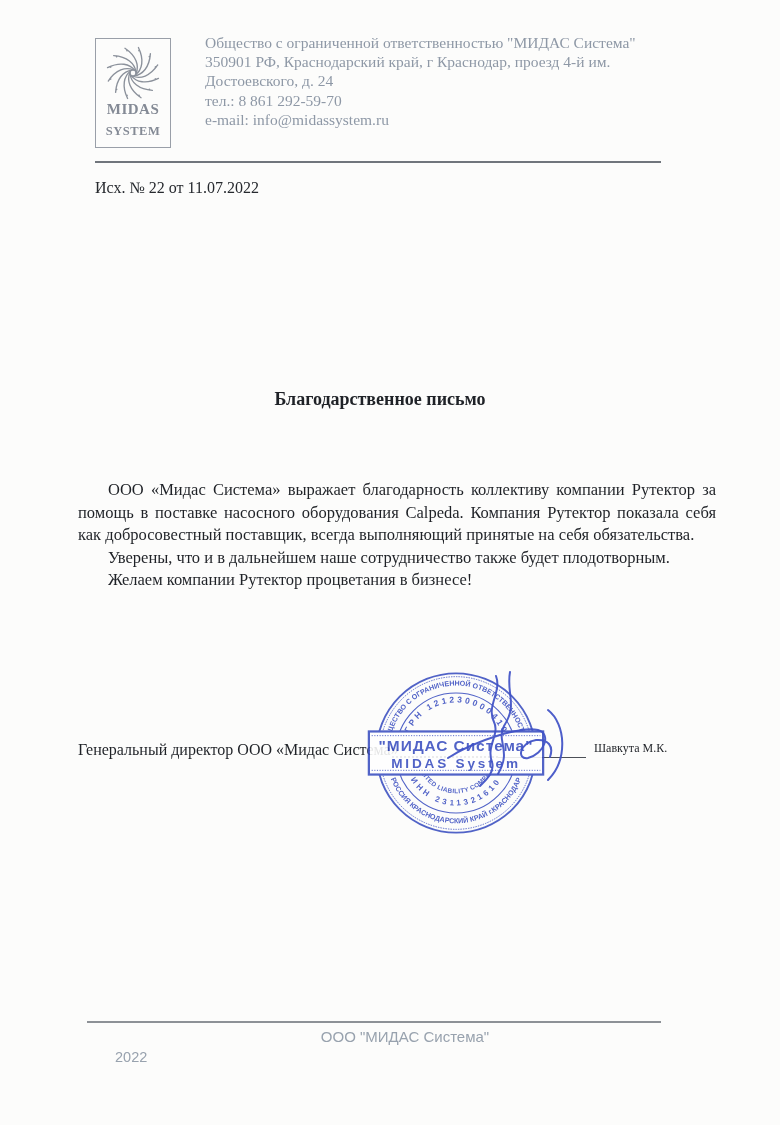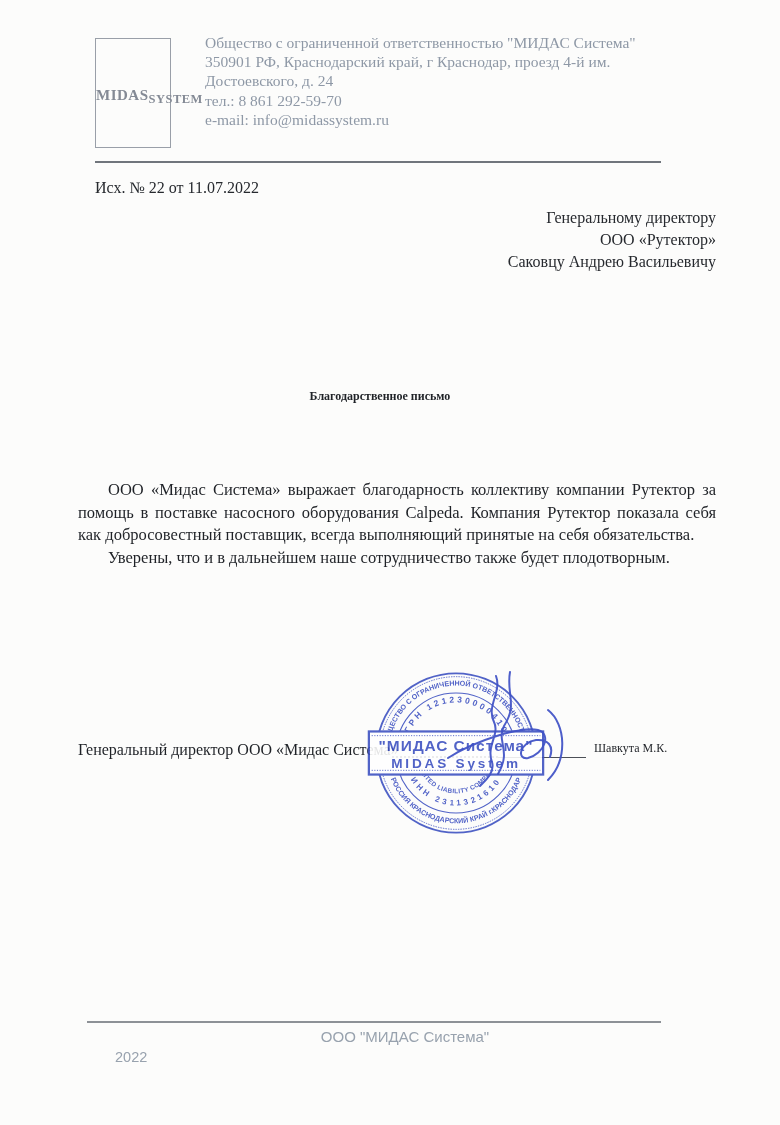--- a/index.html
+++ b/index.html
@@ -2,31 +2,31 @@
 <html><head>
 <meta charset="utf-8">
 <style>
   html,body{margin:0;padding:0;background:#e8e8e8;}
   .page{position:relative;width:780px;height:1125px;background:#fcfcfb;margin:0 auto;
         font-family:"Liberation Serif","DejaVu Serif",serif;color:#23262b;overflow:hidden;}
   .abs{position:absolute;}
 
   
   .logo-box{left:95px;top:38px;width:76px;height:110px;border:1px solid #999fa8;
-            display:flex;flex-direction:row;align-items:center;justify-content:flex-start;padding-top:5px;box-sizing:border-box;}
+            display:flex;flex-direction:column;align-items:center;justify-content:flex-start;padding-top:5px;box-sizing:border-box;}
   .logo-w1{font-size:15px;line-height:15px;letter-spacing:.5px;color:#848a95;font-weight:bold;}
   .logo-w2{font-size:12.5px;line-height:13px;letter-spacing:.5px;color:#848a95;font-weight:bold;margin-top:8px;}
   .company-header{left:205px;top:33px;width:480px;font-size:15.5px;line-height:19.2px;color:#8e98a6;}
   .header-divider{left:95px;top:161px;width:566px;height:0;border-top:2px solid #70757c;}
 
   .ref-line{left:95px;top:179px;font-size:16px;color:#26292e;}
 
   .addressee{top:207px;right:64px;text-align:right;font-size:16px;line-height:22px;color:#26292e;}
 
-  .letter-title{left:0;top:389px;width:760px;text-align:center;font-size:12px;font-weight:bold;color:#1f2227;}
+  .letter-title{left:0;top:389px;width:760px;text-align:center;font-size:18px;font-weight:bold;color:#1f2227;}
 
   .letter-body{left:78px;top:479px;width:638px;font-size:16.5px;line-height:22.6px;
                text-align:justify;color:#1f2227;}
   .letter-body p{margin:0;text-indent:30px;}
 
   
   .sign-left{left:78px;top:741px;font-size:16px;color:#1f2227;white-space:nowrap;text-align:center;}
   .sign-line-dotted{left:392px;top:756px;width:106px;border-bottom:2px dotted #5a5e66;height:0;}
   .sign-line-solid{left:498px;top:757px;width:88px;border-bottom:1px solid #4c5057;height:0;}
   .sign-name{left:594px;top:741px;font-size:12px;color:#1f2227;white-space:nowrap;}
@@ -91,31 +91,27 @@
     <div>350901 РФ, Краснодарский край, г Краснодар, проезд 4-й им.</div>
     <div>Достоевского, д. 24</div>
     <div>тел.: 8 861 292-59-70</div>
     <div>e-mail: info@midassystem.ru</div>
   </div>
 
   <div class="abs header-divider"></div>
 
   <div class="abs ref-line">Исх. № 22 от 11.07.2022</div>
 
-  <div class="abs addressee">
-    <div>Генеральному директору</div>
-    <div>ООО «Рутектор»</div>
-    <div>Саковцу Андрею Васильевичу</div>
-  </div>
 
   <div class="abs letter-title">Благодарственное письмо</div>
 
   <div class="abs letter-body">
     <p>ООО «Мидас Система» выражает благодарность коллективу компании Рутектор за помощь в поставке насосного оборудования Calpeda. Компания Рутектор показала себя как добросовестный поставщик, всегда выполняющий принятые на себя обязательства.</p>
     <p>Уверены, что и в дальнейшем наше сотрудничество также будет плодотворным.</p>
+    <p>Желаем компании Рутектор процветания в бизнесе!</p>
   </div>
 
   <div class="abs sign-left">Генеральный директор ООО «Мидас Система»</div>
   <div class="abs sign-line-dotted"></div>
   <div class="abs sign-line-solid"></div>
   <div class="abs sign-name">Шавкута М.К.</div>
 
   <svg class="abs stamp-svg" viewBox="0 0 190 190">
     <g fill="none" stroke="#3a4ec0">
       <circle cx="95" cy="95" r="85" stroke-width="2"></circle>

